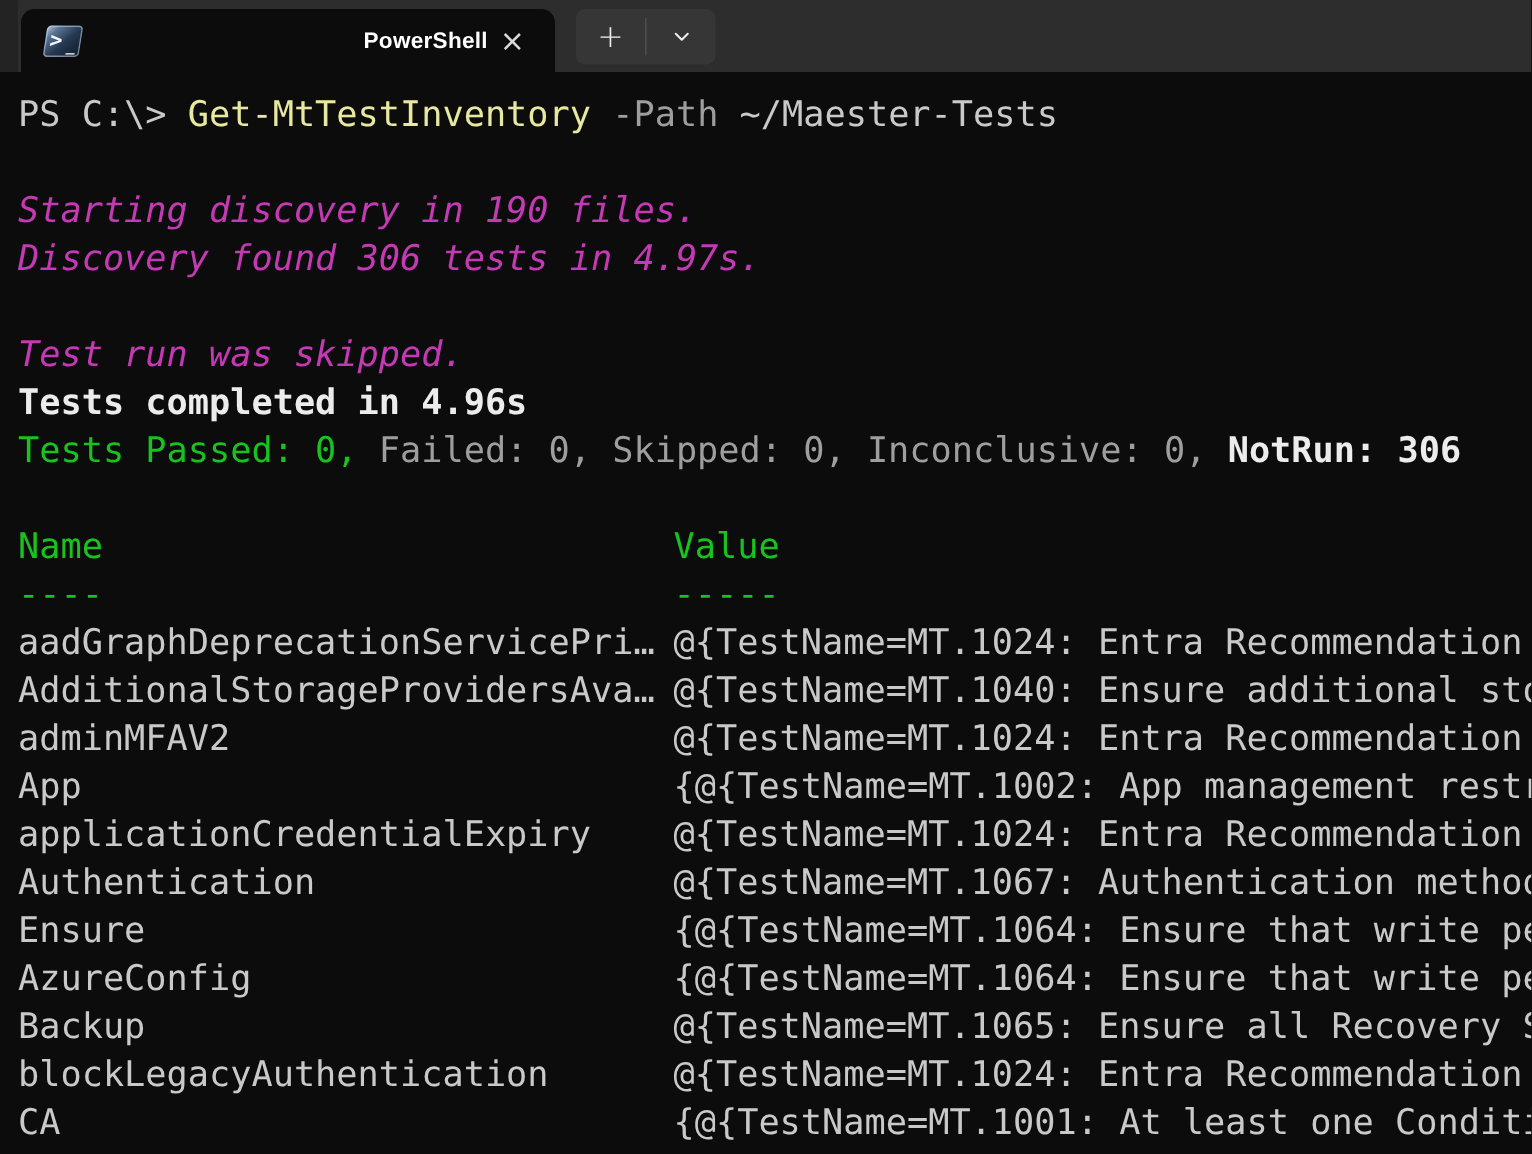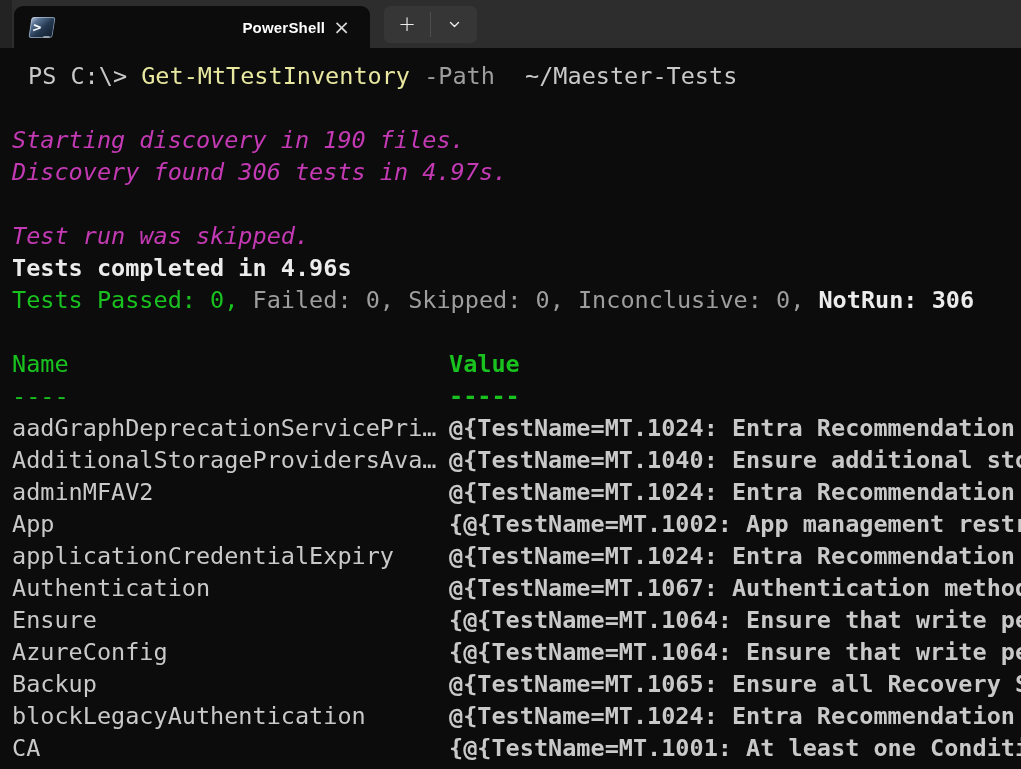--- a/index.html
+++ b/index.html
@@ -114,35 +114,35 @@
     overflow: hidden;
     font-size: 23.5px;
   }
   .line {
     height: 32px;
     line-height: 32px;
     white-space: pre;
     overflow: hidden;
     color: var(--fg, #c9c9c9);
   }
-  .fg      { color: var(--fg, #c9c9c9); margin-left: 16px; }
+  .fg      { color: var(--fg, #c9c9c9); }
   .bright  { color: var(--bright, #ececec); font-weight: bold; }
   .dim     { color: var(--dim, #9e9e9e); }
   .yellow  { color: var(--yellow, #e8e8a0); }
   .magenta { color: var(--magenta, #c43ab4); font-style: italic; }
   .green   { color: var(--green, #19c21f); }
 
   .col-name {
     display: inline-block;
     width: 437px;
     white-space: pre;
     overflow: hidden;
     vertical-align: top;
   }
-  .col-value { white-space: pre; font-weight: bold; }
+  .col-value { white-space: pre; }
 </style>
 </head>
 <body>
 
 <div class="titlebar">
   <div class="window-edge"></div>
 
   <div class="tab">
     <span class="ps-icon">
       <span class="ps-arrow">&gt;</span>

